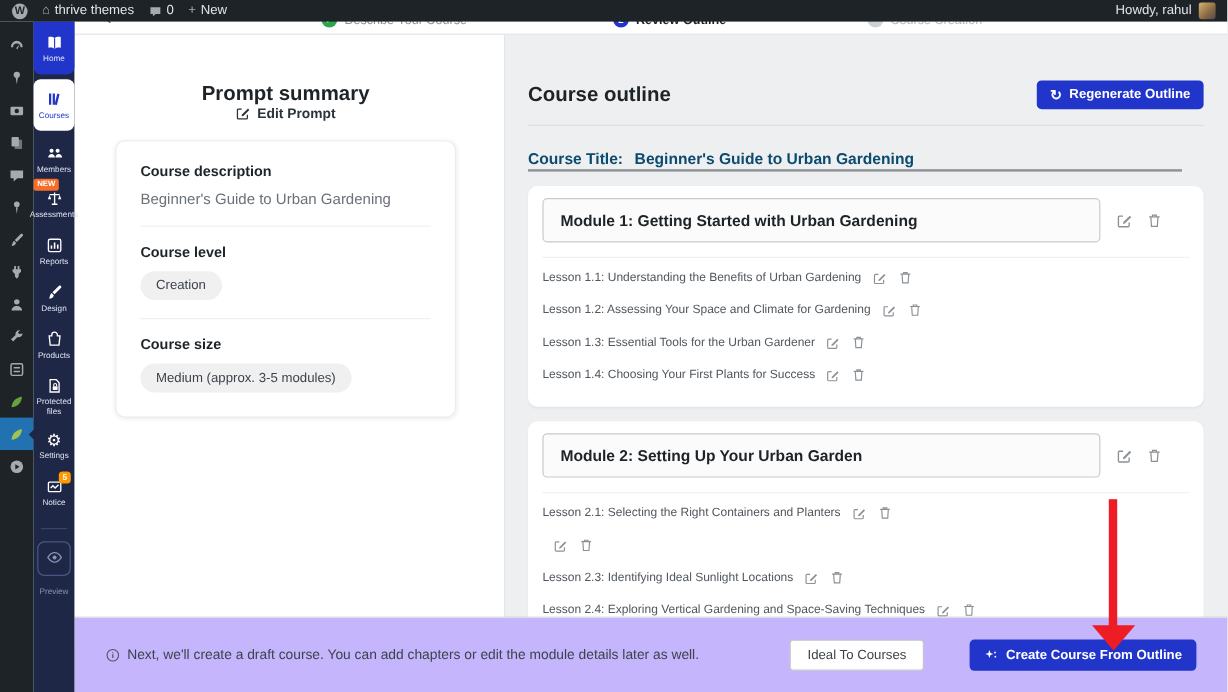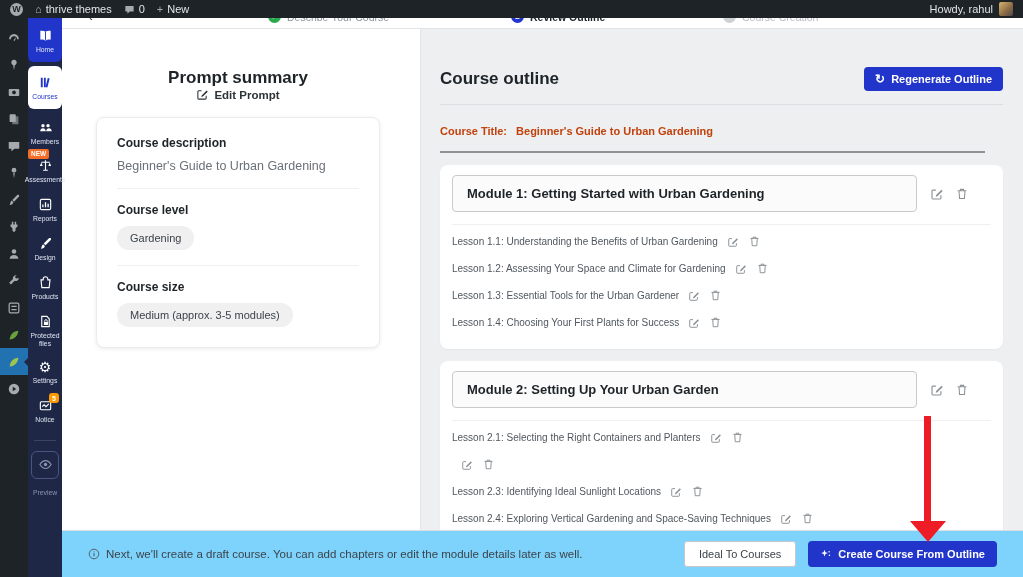--- a/index.html
+++ b/index.html
@@ -69,42 +69,42 @@
 
   
   .right-panel{position:absolute;top:28px;left:420px;right:0;bottom:39px;background:#edeff0;
                padding:0 20px;overflow:hidden;}
   .rp-head{display:flex;justify-content:space-between;align-items:center;margin-top:39px;}
   .rp-title{font-size:17px;font-weight:bold;color:#1d2327;}
   .btn-blue{display:flex;align-items:center;gap:6px;background:#2135cb;color:#fff;border:none;
             border-radius:4px;padding:6px 11px;font-size:11px;font-weight:bold;cursor:pointer;
             font-family:"Liberation Sans",sans-serif;}
   .rp-divider{border-top:1px solid #dcdee1;margin:13px 0 0;}
-  .course-title-row{margin-top:20px;padding-bottom:14px;border-bottom:2px solid #8d9196;margin-right:18px;
-                    font-size:11px;color:#c2410c;}
+  .course-title-row{margin-top:20px;padding-bottom:1px;border-bottom:2px solid #8d9196;margin-right:18px;
+                    font-size:13px;color:#0c4a6e;}
   .ct-label{font-weight:bold;margin-right:6px;}
   .ct-value{font-weight:bold;}
   .module-card{background:#fff;border-radius:8px;margin-top:12px;padding:10px 12px 13px;
                box-shadow:0 1px 2px rgba(0,0,0,.04);}
   .module-head{display:flex;align-items:center;}
   .module-box{flex:1;border:1px solid #c8cacd;border-radius:4px;background:#fbfbfb;
               padding:10px 14px;font-size:13px;font-weight:bold;color:#1d2327;}
   .icon-btn{color:#8c9196;cursor:pointer;display:inline-flex;align-items:center;justify-content:center;}
   .icon-btn svg{width:14px;height:14px;}
   .mh-icons{display:flex;align-items:center;gap:11px;margin-left:13px;margin-right:22px;}
   .module-divider{border-top:1px solid #f0f0f1;margin:12px 0 3px;}
   .lesson{display:flex;align-items:center;height:27px;}
   .lesson-text{font-size:10px;color:#50575e;}
   .lesson .icon-btn{margin-left:9px;} .lesson .icon-btn svg{width:12px;height:12px;}
   .lesson-trash{margin-left:auto;margin-right:22px;}
   .lesson-trash svg{width:13px !important;height:13px !important;}
 
   
-  .footer{position:absolute;left:62px;right:0;bottom:0;height:38px;background:#7dd3fc;
-          border-top:1px solid #dcdee1;display:flex;align-items:center;padding:4px 26px;z-index:20;}
+  .footer{position:absolute;left:62px;right:0;bottom:0;height:38px;background:#c4b5fd;
+          border-top:1px solid #dcdee1;display:flex;align-items:center;padding:12px 26px;z-index:20;gap:26px;}
   .footer-info{display:flex;align-items:center;gap:6px;font-size:11.5px;color:#3c434a;}
   .footer-info svg{width:12px;height:12px;color:#50575e;}
   .footer-spacer{flex:1;}
   .btn-back{background:#fff;border:1px solid #c6c8cb;border-radius:3px;padding:6px 14px;
             font-size:11px;color:#3c434a;cursor:pointer;font-family:"Liberation Sans",sans-serif;}
   .btn-create{margin-left:12px;padding:7px 12px;border-radius:4px;}
 
   
   .arrow-shaft{position:absolute;left:924px;top:416px;width:7px;height:106px;background:#ee1c25;z-index:60;}
   .arrow-head{position:absolute;left:910px;top:521px;width:0;height:0;z-index:60;
@@ -328,21 +328,21 @@
             <path d="M7 9.2l6.1-6.1 1.4 1.4-6.1 6.1-1.8.4z" fill="#2c3338"></path>
           </svg>
         <span>Edit Prompt</span>
       </span>
     </div>
     <div class="card">
       <div class="fld-label">Course description</div>
       <div class="fld-value">Beginner's Guide to Urban Gardening</div>
       <div class="fld-divider"></div>
       <div class="fld-label">Course level</div>
-      <span class="pill">Gardening</span>
+      <span class="pill">Creation</span>
       <div class="fld-divider"></div>
       <div class="fld-label">Course size</div>
       <span class="pill">Medium (approx. 3-5 modules)</span>
     </div>
   </div>
 
   <div class="right-panel">
     <div class="rp-head">
       <span class="rp-title">Course outline</span>
       <button class="btn-blue">

